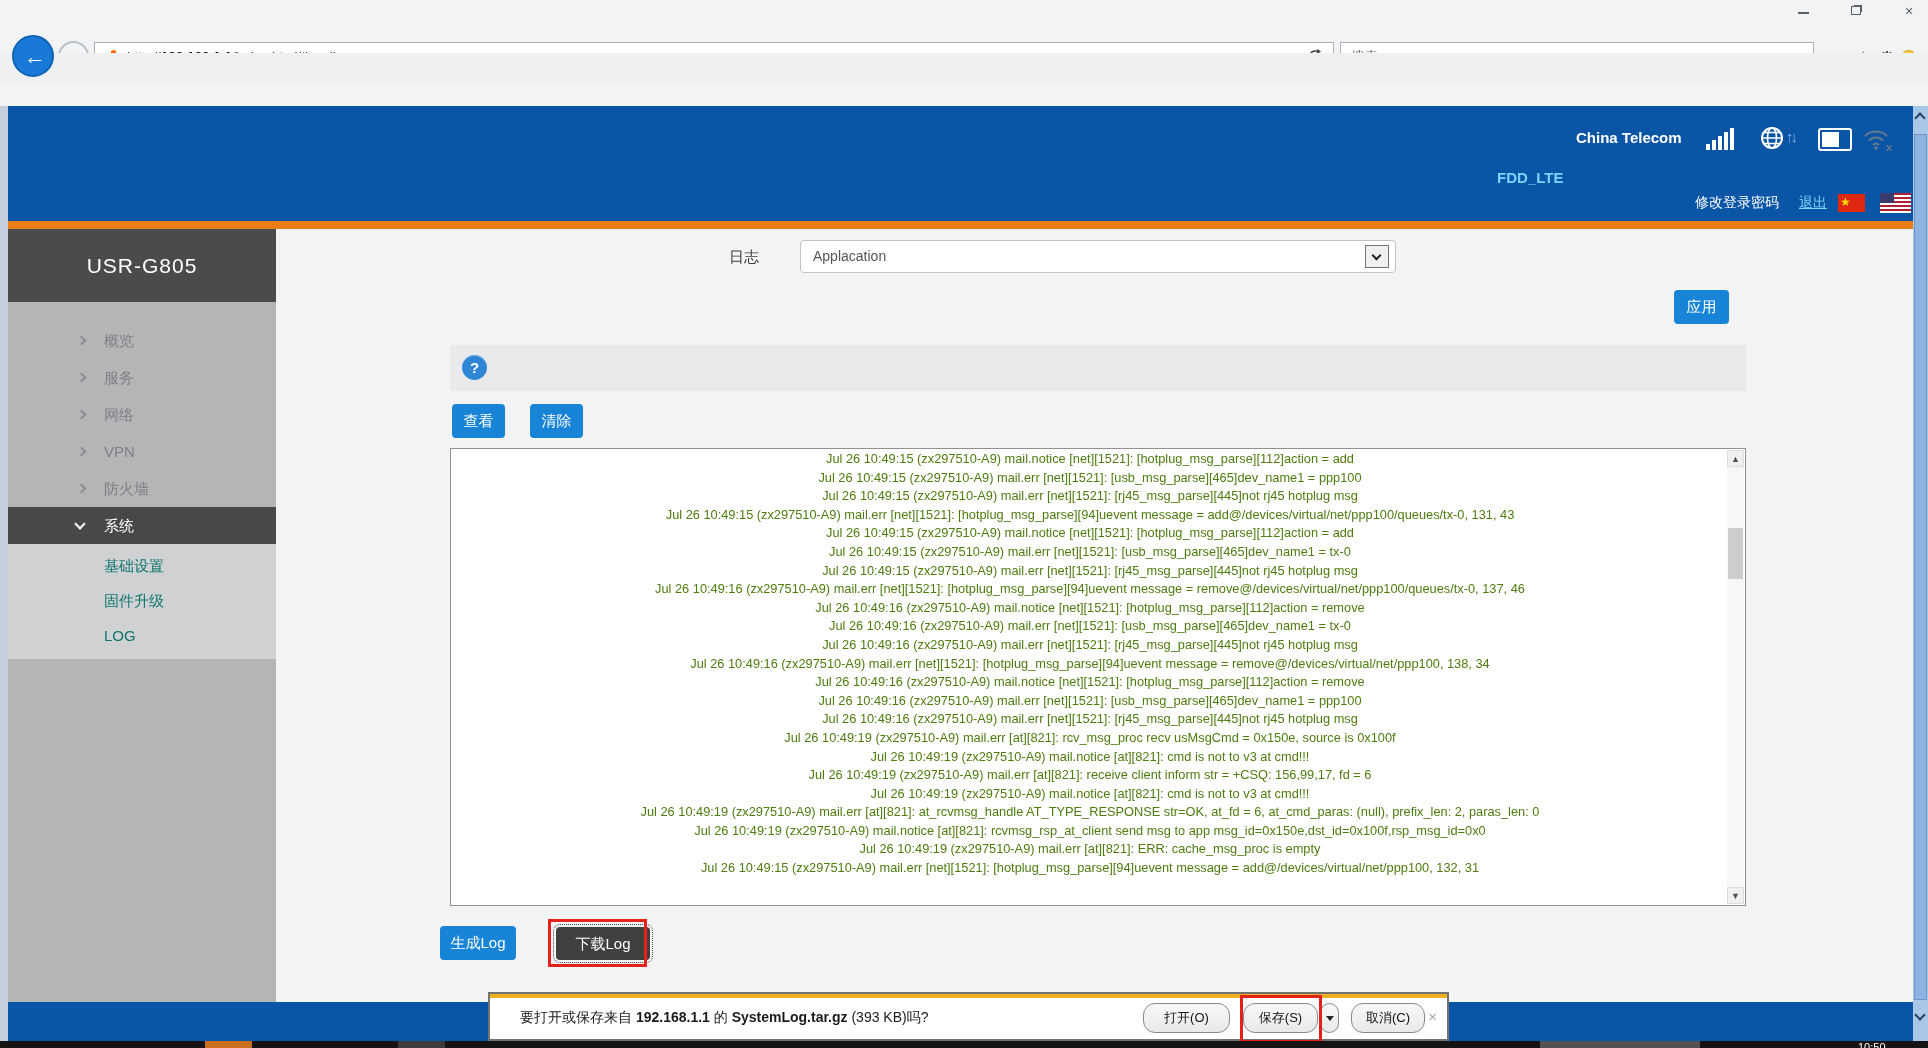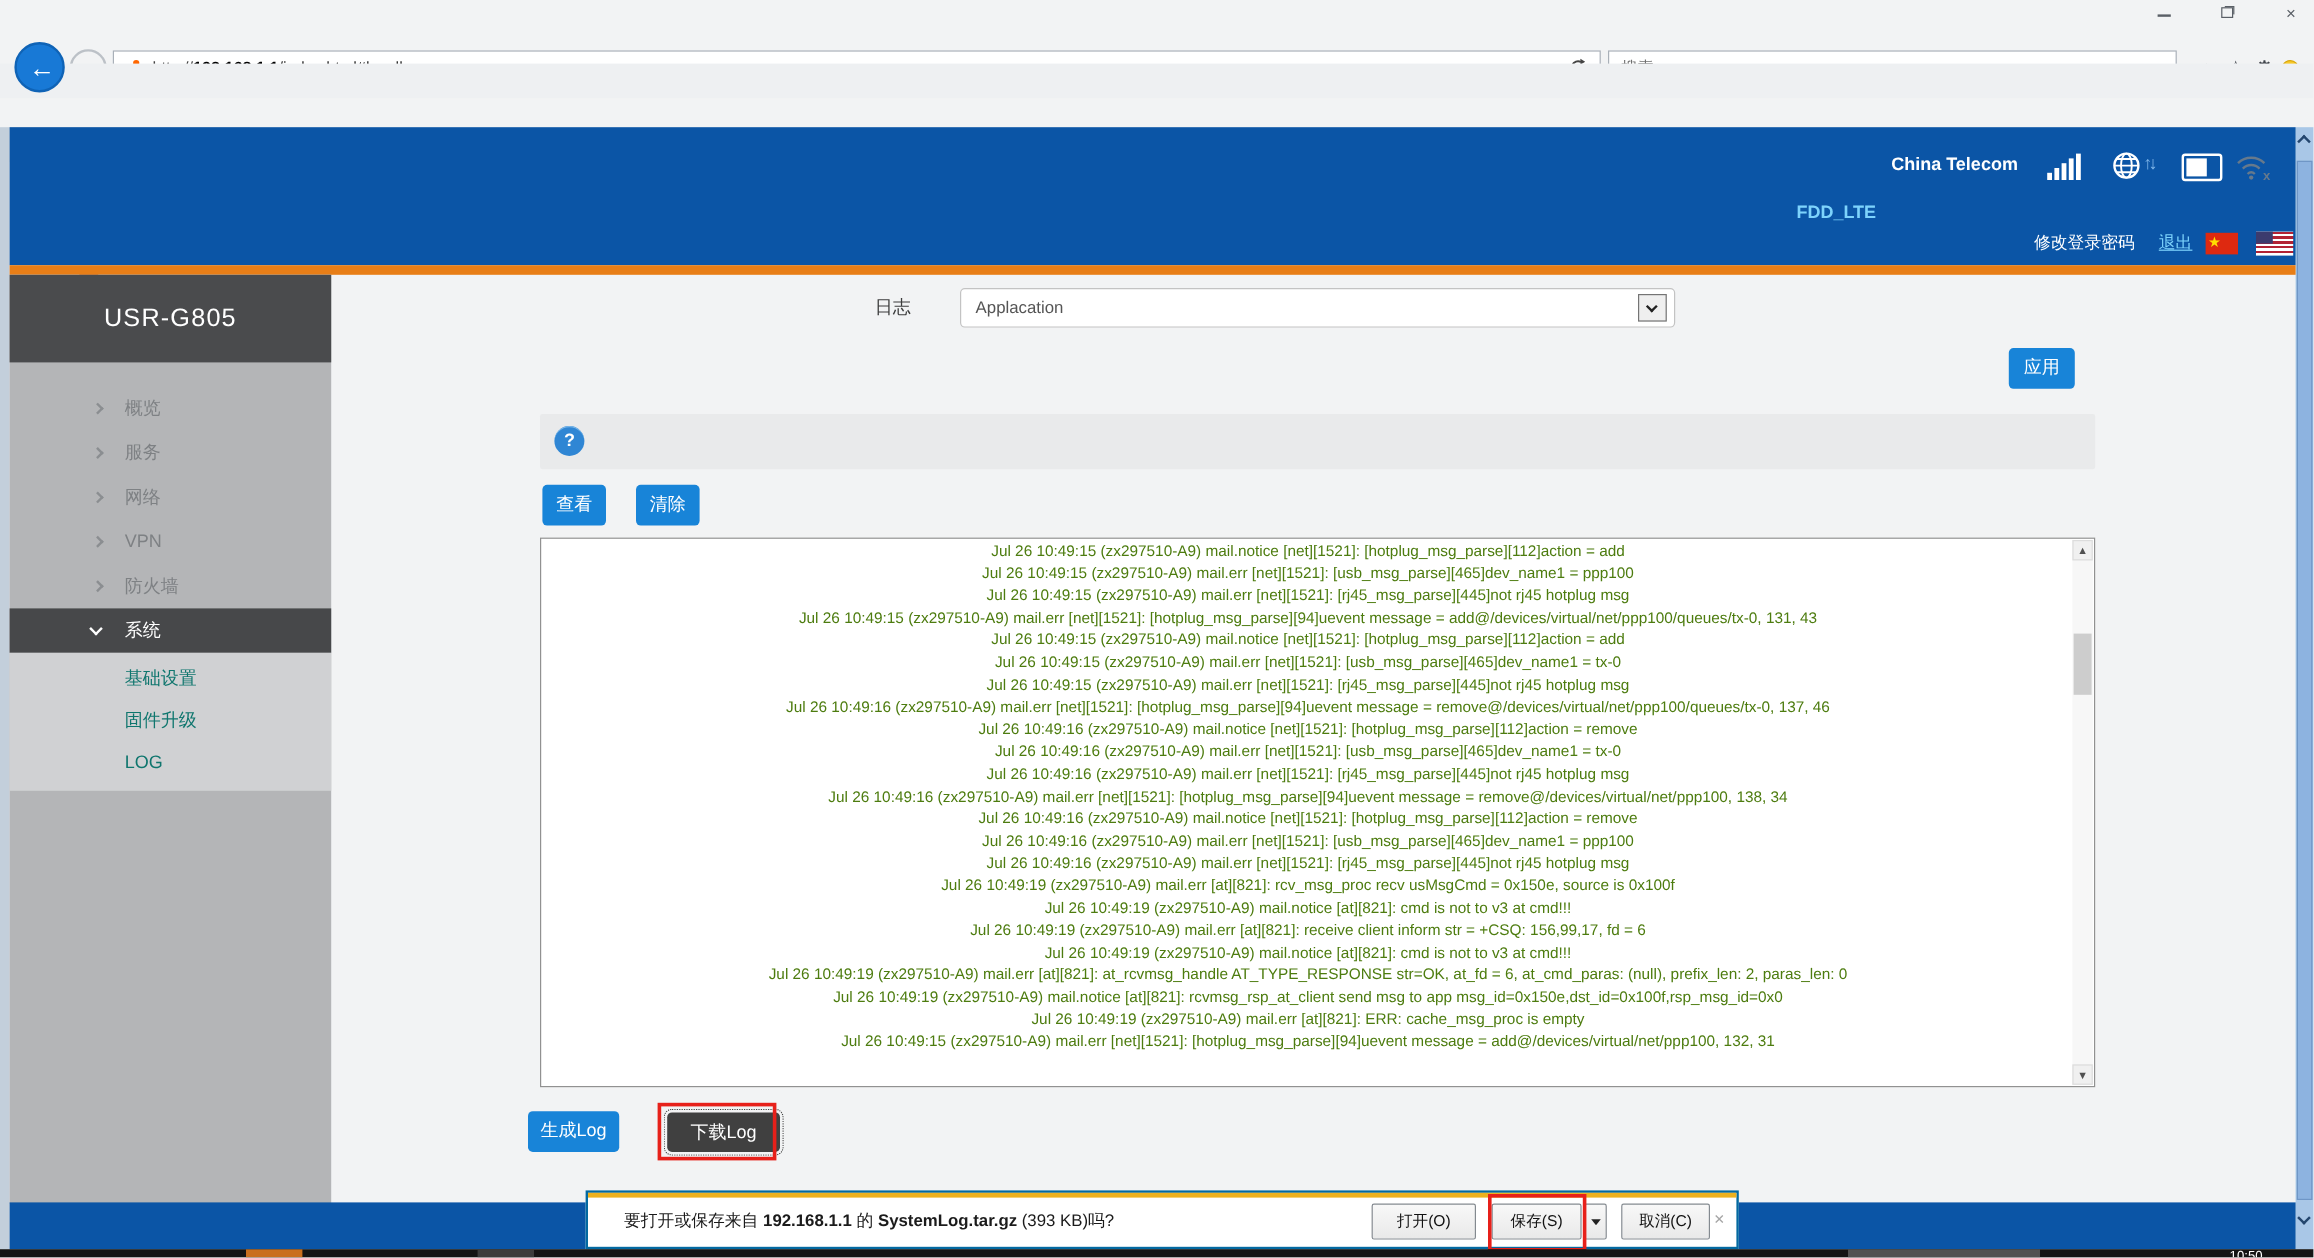--- a/index.html
+++ b/index.html
@@ -120,25 +120,25 @@
   #logscroll-up { top:0; } #logscroll-down { bottom:0; }
   #logscroll-thumb { position:absolute; left:1px; top:78px; width:15px; height:51px; background:#cdcdcd; }
 
   #gen-btn { left:440px; top:926px; width:76px; height:34px; line-height:34px; }
   #dl-btn { left:556px; top:927px; width:94px; height:33px; line-height:33px; background:#404040; outline:1px dotted #444; outline-offset:2px; }
   .redbox { border:3px solid #e7201a; background:transparent; z-index:7; pointer-events:none; }
   #redbox-dl { left:548px; top:919px; width:99px; height:48px; }
 
   
   #footer { left:8px; top:1002px; width:1905px; height:39px; background:#0b55a6; z-index:1; }
-  #dlbar { left:488px; top:992px; width:961px; height:49px; background:#fff; border:2px solid #0369a1; z-index:5; }
+  #dlbar { left:488px; top:992px; width:961px; height:49px; background:#fff; border:2px solid #737373; z-index:5; }
   #dlbar-top { position:absolute; left:0; top:0; width:100%; height:4px; background:#edb11f; }
   #dl-msg { position:absolute; left:30px; top:15px; font-size:14px; color:#1b1b1b; white-space:nowrap; }
   #dl-msg b { font-weight:bold; }
-  .dlbtn { position:absolute; top:9px; height:30px; background:linear-gradient(#f8f8f8,#e9e9e9); border:1px solid #848a90; border-radius:2px; font-size:13px; color:#111; text-align:center; line-height:28px; cursor:pointer; font-family:inherit; }
+  .dlbtn { position:absolute; top:9px; height:30px; background:linear-gradient(#f8f8f8,#e9e9e9); border:1px solid #848a90; border-radius:12px; font-size:13px; color:#111; text-align:center; line-height:28px; cursor:pointer; font-family:inherit; }
   #open-btn { left:653px; width:87px; }
   #save-btn { left:753px; width:75px; }
   #save-split { left:830px; width:19px; }
   #save-split i { display:inline-block; width:0; height:0; border-left:4px solid transparent; border-right:4px solid transparent; border-top:5px solid #222; vertical-align:middle; }
   #cancel-btn { left:861px; width:74px; }
   #dlbar-close { position:absolute; right:10px; top:14px; color:#a6a6a6; font-size:15px; cursor:pointer; }
   #redbox-save { left:1240px; top:995px; width:82px; height:48px; }
 
   #taskbar { left:0; top:1041px; width:1928px; height:7px; background:#141414; z-index:8; overflow:hidden; }
   #task-orange { position:absolute; left:205px; top:0; width:47px; height:7px; background:#c96f1e; }

